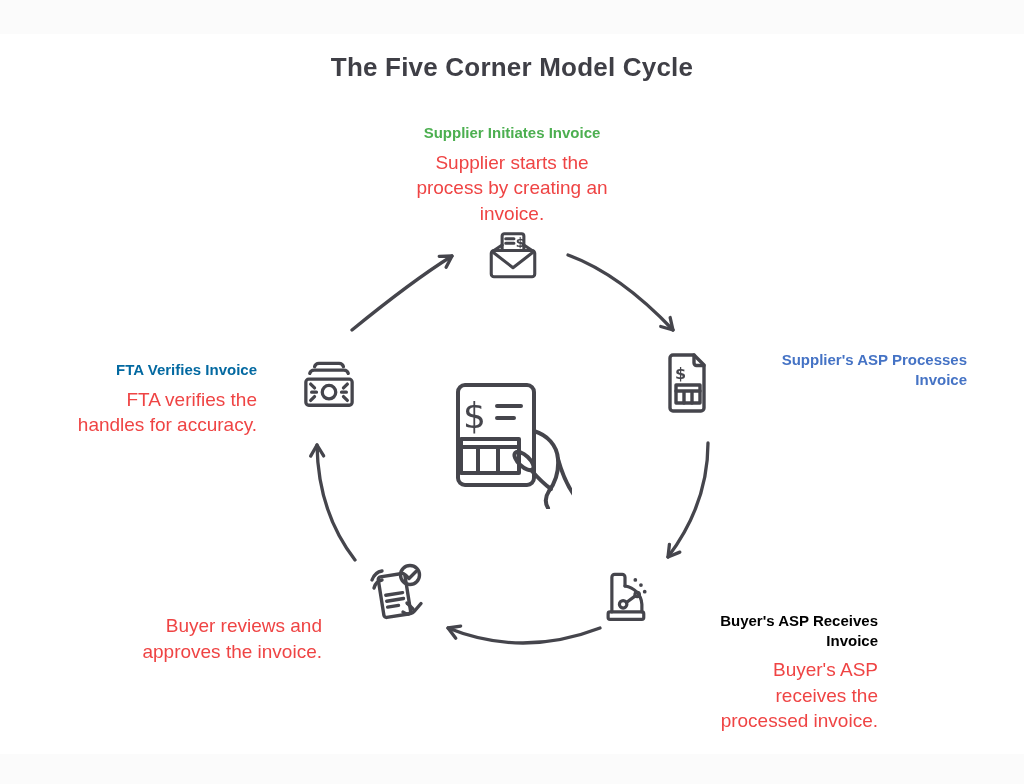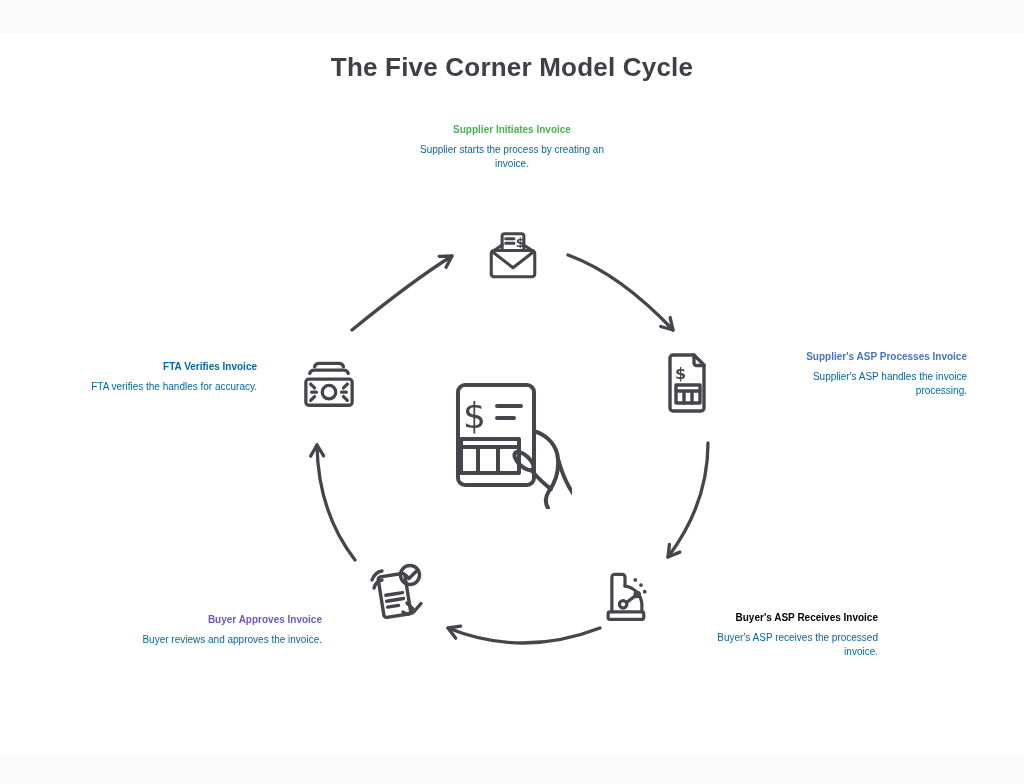--- a/index.html
+++ b/index.html
@@ -8,22 +8,22 @@
     font-family:"Liberation Sans",sans-serif;overflow:hidden;
   }
   .band{position:absolute;left:0;width:100%;background:#fbfbfb;}
   .band-top{top:0;height:34px;}
   .band-bottom{bottom:0;height:30px;}
   .main-title{
     position:absolute;top:52px;left:0;width:100%;margin:0;
     text-align:center;font-size:26px;font-weight:bold;color:#3f3f46;letter-spacing:.2px;
   }
   .step{position:absolute;}
-  .step-title{font-size:10px;font-weight:bold;line-height:1.3;margin:0 0 7px 0;}
-  .step-desc{font-size:10px;color:#0369a1;line-height:1.35;}
+  .step-title{font-size:15px;font-weight:bold;line-height:1.3;margin:0 0 7px 0;}
+  .step-desc{font-size:19px;color:#ef4444;line-height:1.35;}
   .align-center{text-align:center;}
   .align-left{text-align:right;}
   .align-right{text-align:right;}
   .icon{position:absolute;}
   .icon path,.icon rect,.icon circle,.icon ellipse,.icon line,.icon polyline{
     fill:none;stroke:#45454c;stroke-width:3.4;stroke-linecap:round;stroke-linejoin:round;
   }
   .icon .fill-dot{fill:#45454c;stroke:none;}
   .icon text{fill:#45454c;stroke:none;font-family:"DejaVu Sans",sans-serif;font-weight:bold;}
   .icon-center path,.icon-center rect,.icon-center circle,.icon-center ellipse{stroke-width:4;}
@@ -41,30 +41,28 @@
 
   <h1 class="main-title">The Five Corner Model Cycle</h1>
 
   <div class="step align-center" style="left:402px;top:123px;width:220px;">
     <div class="step-title" style="color: rgb(76, 175, 80);">Supplier Initiates Invoice</div>
     <div class="step-desc">Supplier starts the process by creating an invoice.</div>
   </div>
 
   <div class="step align-left" style="left:767px;top:350px;width:200px;">
     <div class="step-title" style="color: rgb(69, 115, 197);">Supplier's ASP Processes Invoice</div>
-    <div class="step-desc">Supplier's ASP handles the invoice processing.</div>
   </div>
 
   <div class="step align-left" style="left:703px;top:611px;width:175px;">
     <div class="step-title" style="color: #000000;">Buyer's ASP Receives Invoice</div>
     <div class="step-desc">Buyer's ASP receives the processed invoice.</div>
   </div>
 
   <div class="step align-right" style="right:702px;top:613px;width:215px;">
-    <div class="step-title" style="color: rgb(111, 88, 192);">Buyer Approves Invoice</div>
     <div class="step-desc">Buyer reviews and approves the invoice.</div>
   </div>
 
   <div class="step align-right" style="right:767px;top:360px;width:190px;">
     <div class="step-title" style="color: #0369a1;">FTA Verifies Invoice</div>
     <div class="step-desc">FTA verifies the handles for accuracy.</div>
   </div>
 
   <svg class="icon" style="left:484px;top:226px;" width="58" height="58" viewBox="0 0 64 64">
     <path d="M20,27 V11 a2.5,2.5 0 0 1 2.5,-2.5 h19 A2.5,2.5 0 0 1 44,11 v16"></path>

